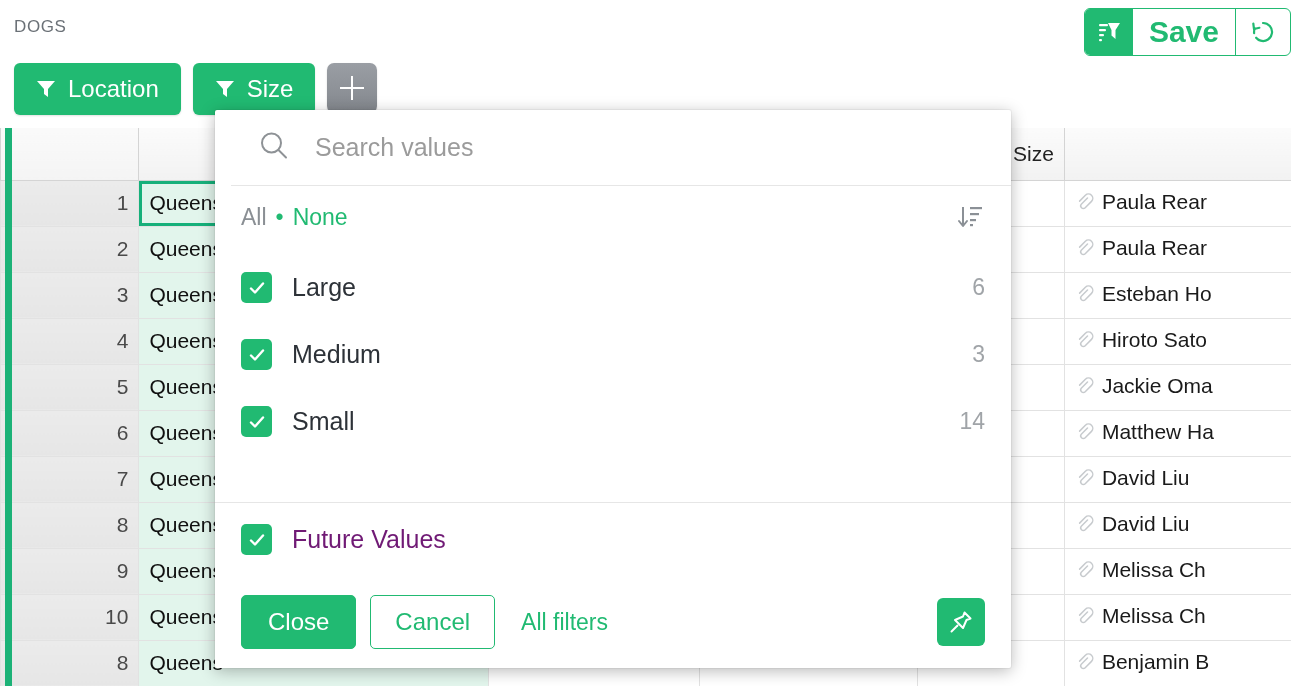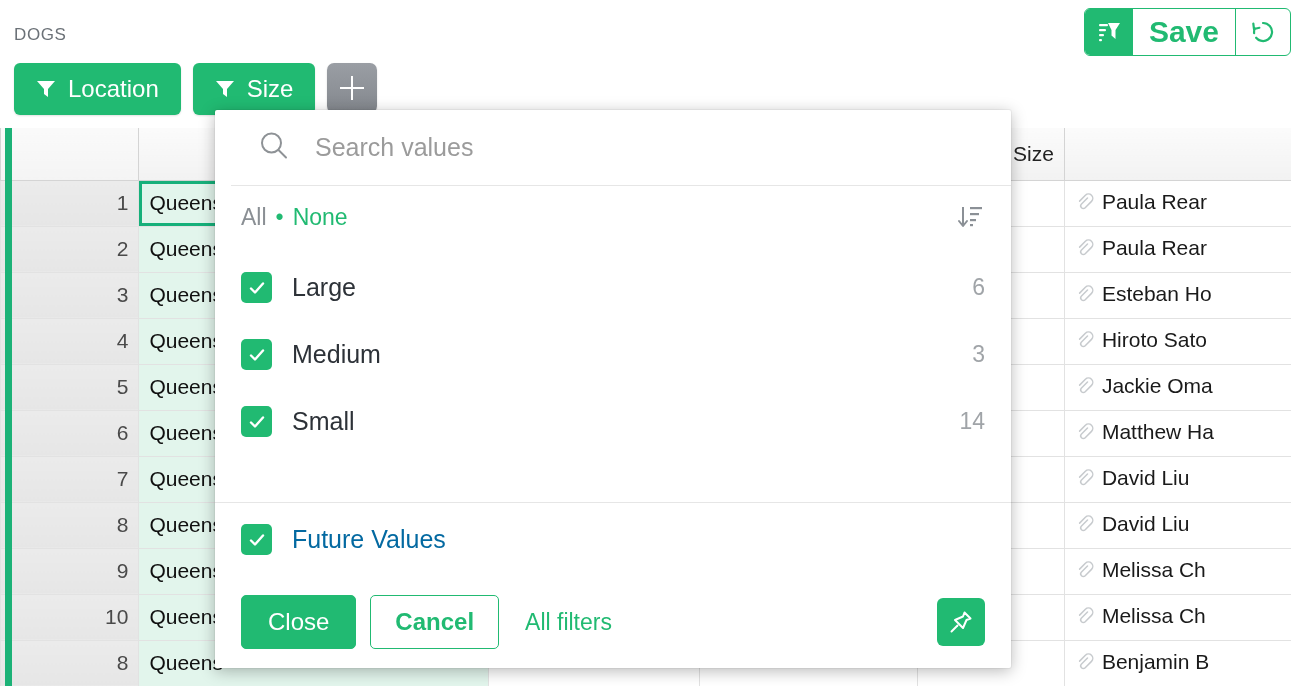--- a/index.html
+++ b/index.html
@@ -8,21 +8,21 @@
     width: 1291px; height: 686px;
     overflow: hidden;
     background: #ffffff;
     font-family: "Liberation Sans", sans-serif;
   }
 
   #app { position: relative; width: 1291px; height: 686px; overflow: hidden; background:#fff; }
 
   
   .sheet-title {
-    position: absolute; left: 14px; top: 25px;
+    position: absolute; left: 14px; top: 17px;
     font-size: 17px; color: #6b7177; letter-spacing: .6px;
   }
 
   .filter-bar { position: absolute; left: 14px; top: 63px; height: 52px; display: flex; align-items: flex-start; gap: 12px; }
 
   .filter-chip {
     height: 52px; border-radius: 6px; background: #21ba72;
     display: flex; align-items: center; gap: 12px;
     padding: 0 22px; color: #fff; font-size: 24px; cursor: pointer;
     box-shadow: 0 1px 2px rgba(0,0,0,.12);
@@ -132,33 +132,32 @@
     width: 31px; height: 31px; border-radius: 5px; background: #21ba72;
     display: flex; align-items: center; justify-content: center;
   }
   .cb svg { display:block; }
 
   .panel-future {
     border-top: 1px solid #e6e6e6;
     display: flex; align-items: center; height: 74px; padding: 0 26px; cursor: pointer;
   }
   .panel-future .cbox { margin-right: 20px; }
-  .panel-future .lbl { font-size: 25px; color: #0369a1; }
+  .panel-future .lbl { font-size: 25px; color: #701a75; }
 
   .panel-footer { height: 92px; display: flex; align-items: center; padding: 0 26px; gap: 14px; }
   .btn-close {
     background: #21ba72; color: #fff; border: 1.5px solid #21ba72; border-radius: 5px;
     height: 54px; padding: 0 26px; font-size: 24px; cursor: pointer; display:flex; align-items:center;
     font-family: "Liberation Sans", sans-serif;
   }
   .btn-cancel {
     background: #fff; color: #21ba72; border: 1.5px solid #21ba72; border-radius: 5px;
     height: 54px; padding: 0 24px; font-size: 24px; cursor: pointer; display:flex; align-items:center;
     font-family: "Liberation Sans", sans-serif;
-    font-weight: bold;
   }
   .link-allfilters { color: #21ba72; font-size: 23px; margin-left: 12px; cursor: pointer; }
   .pin-btn {
     margin-left: auto; width: 48px; height: 48px; border-radius: 6px; background: #21ba72;
     display: flex; align-items: center; justify-content: center; cursor: pointer;
   }
 </style>
 </head>
 <body>
 

